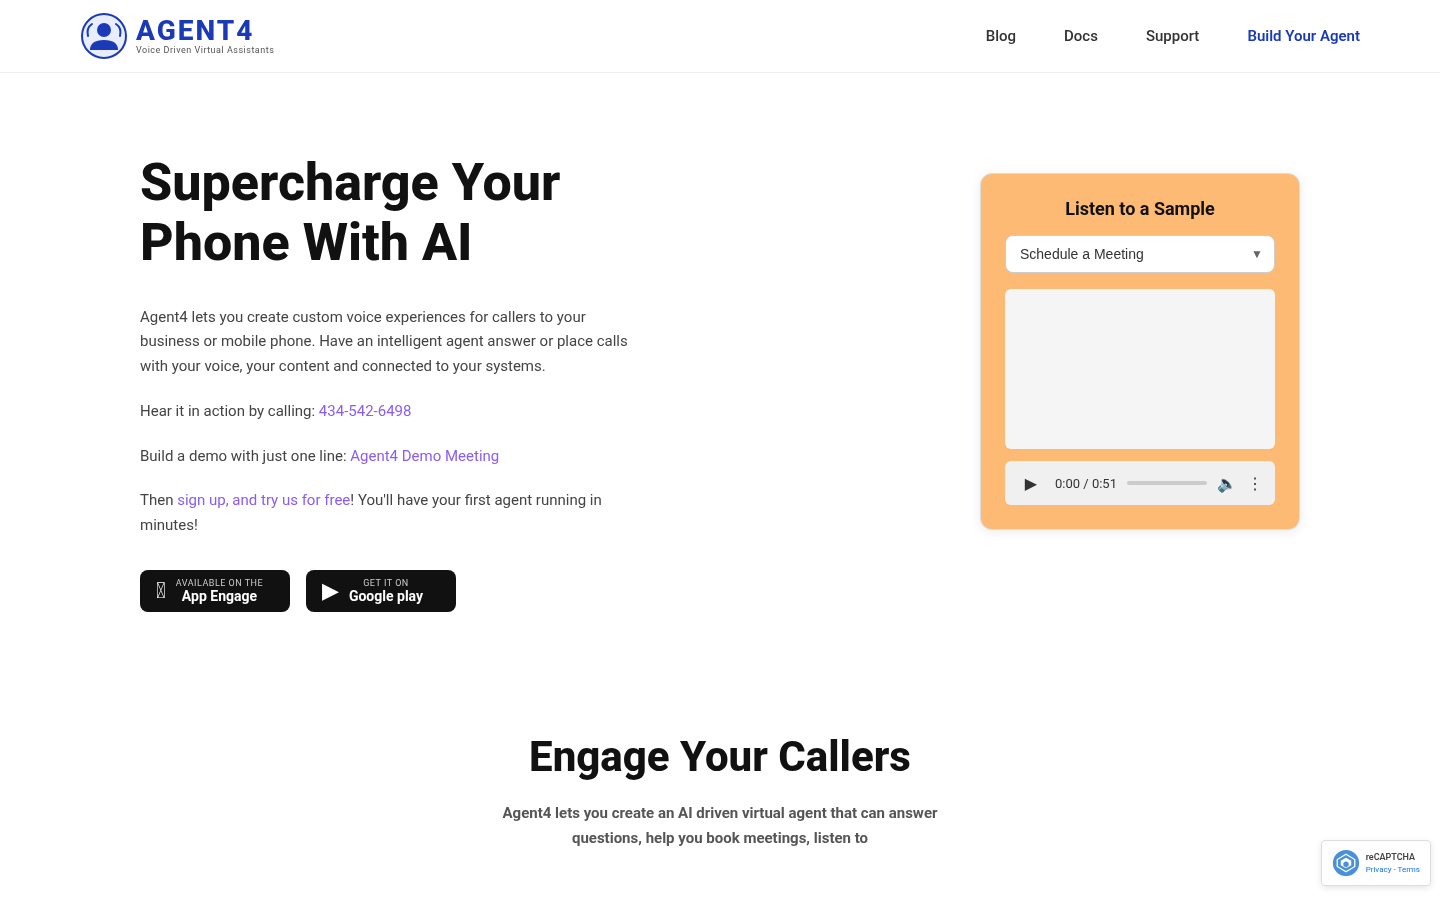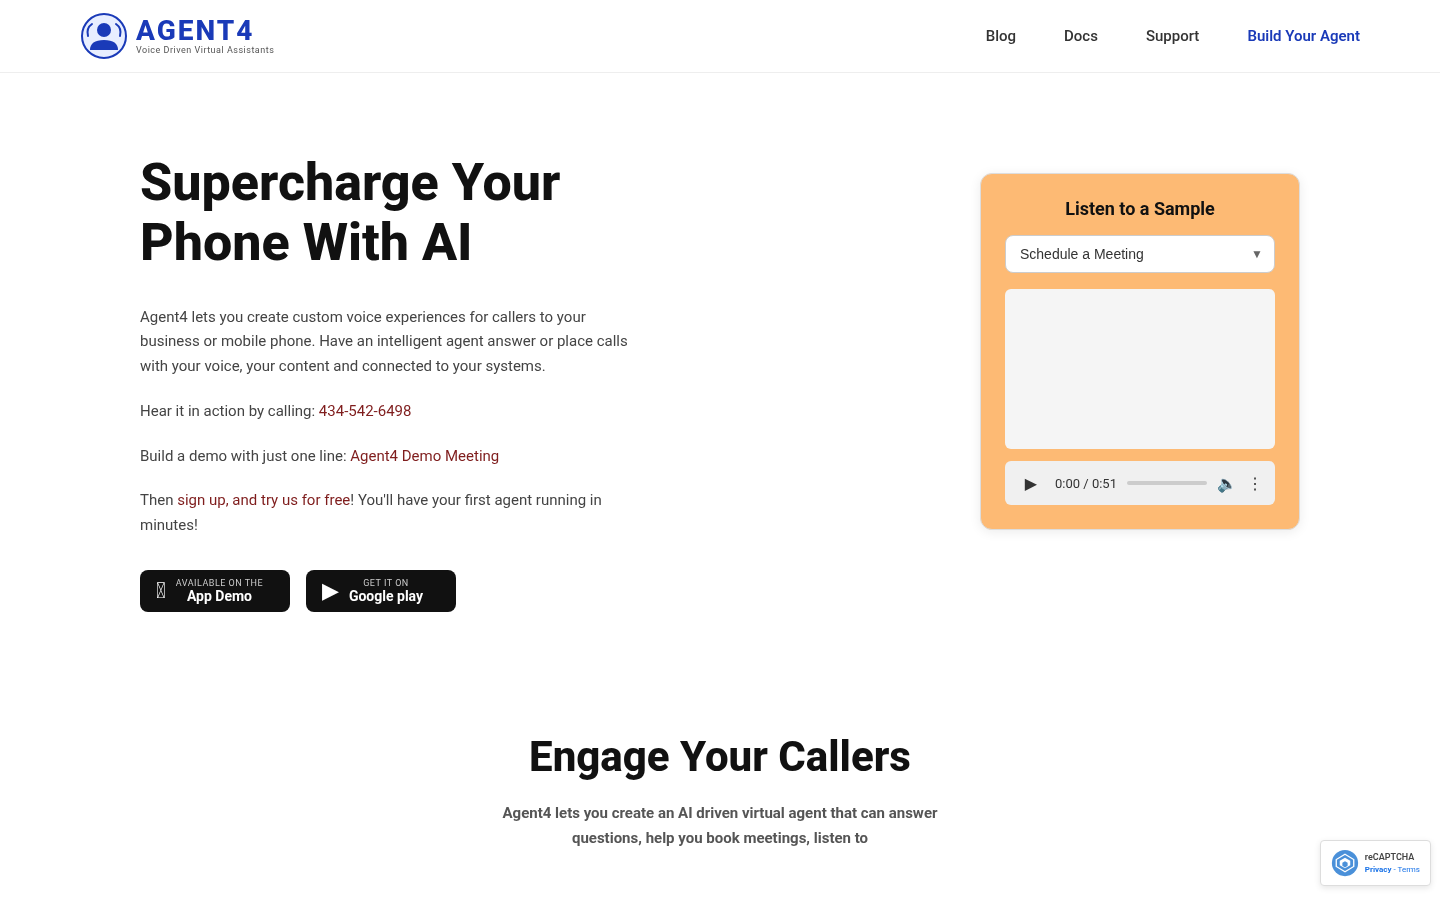--- a/index.html
+++ b/index.html
@@ -99,21 +99,21 @@
     }
 
     .hero-body p {
       font-size: 15px;
       color: #444;
       line-height: 1.65;
       margin-bottom: 20px;
     }
 
     .hero-body a {
-      color: #7f1d1d;
+      color: #8b5cf6;
       text-decoration: none;
     }
 
     .app-badges {
       display: flex;
       gap: 16px;
       margin-top: 32px;
     }
 
     .badge {
@@ -378,21 +378,21 @@
       <p>
         <span>Then </span><a href="#">sign up, and try us for free</a><span>! You'll have your first agent running in minutes!</span>
       </p>
     </div>
 
     <div class="app-badges">
       <a href="#" class="badge">
         <span class="badge-icon"></span>
         <div class="badge-text-wrap">
           <span class="badge-sub">Available on the</span>
-          <span class="badge-name">App Demo</span>
+          <span class="badge-name">App Engage</span>
         </div>
       </a>
       <a href="#" class="badge">
         <span class="badge-icon">▶</span>
         <div class="badge-text-wrap">
           <span class="badge-sub">GET IT ON</span>
           <span class="badge-name">Google play</span>
         </div>
       </a>
     </div>
@@ -435,16 +435,16 @@
 
   <svg class="recaptcha-logo" viewBox="0 0 64 64" xmlns="http://www.w3.org/2000/svg">
     <circle cx="32" cy="32" r="30" fill="#4a90d9"></circle>
     <path d="M32 12 L52 24 L52 40 L32 52 L12 40 L12 24 Z" fill="none" stroke="#fff" stroke-width="3"></path>
     <path d="M32 20 L44 27 L44 37 L32 44 L20 37 L20 27 Z" fill="#fff"></path>
     <path d="M32 28 L38 31.5 L38 38.5 L32 42 L26 38.5 L26 31.5 Z" fill="#4a90d9"></path>
   </svg>
   <div class="recaptcha-text">
     <span class="rc-title">reCAPTCHA</span>
     <span class="rc-links">
-      <span style="cursor:pointer;font-weight:bold;">Privacy</span><span> - </span><span style="cursor:pointer;">Terms</span>
+      <span style="cursor:pointer;">Privacy</span><span> - </span><span style="cursor:pointer;">Terms</span>
     </span>
   </div>
 </div>
 
 </body></html>

